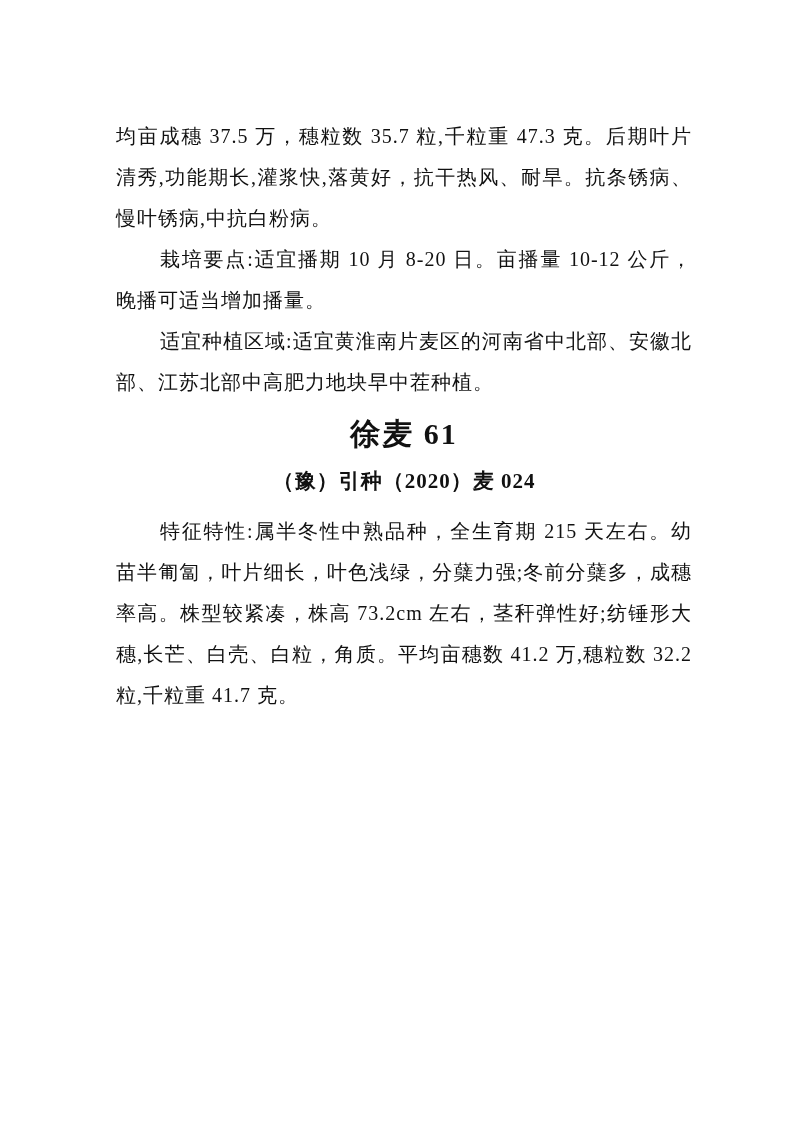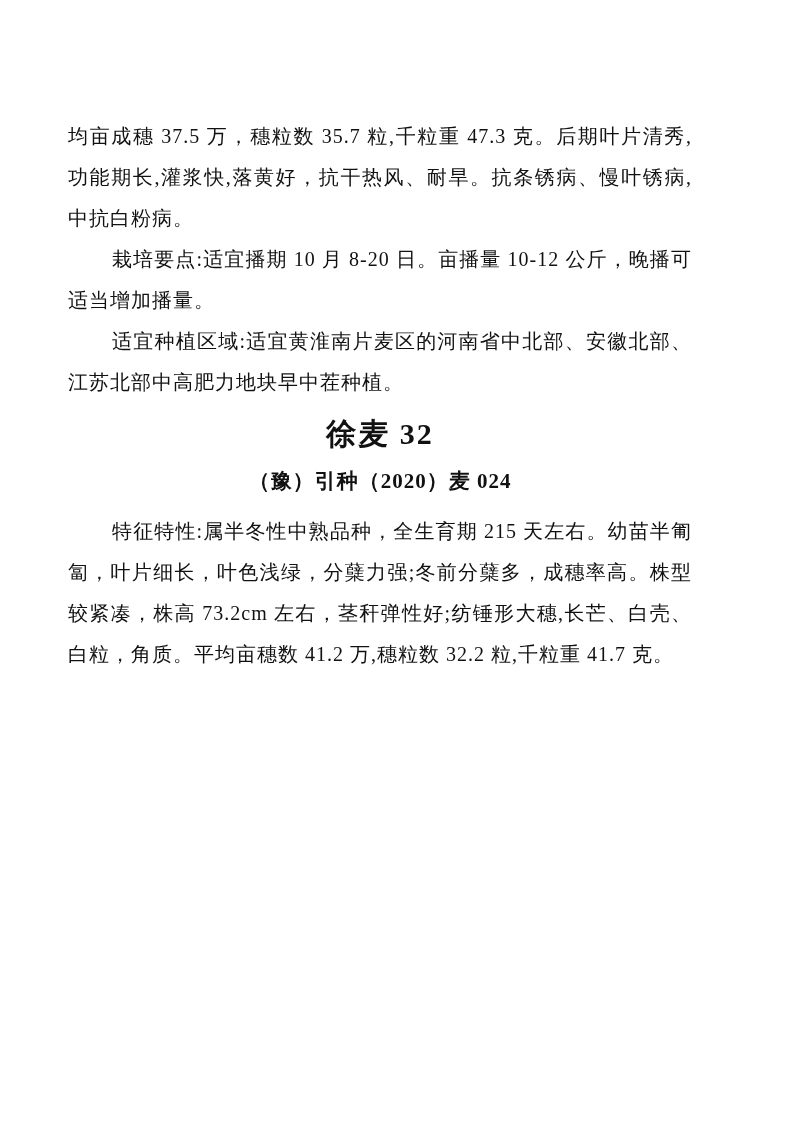--- a/index.html
+++ b/index.html
@@ -6,21 +6,21 @@
     margin: 0;
     padding: 0;
     background: #ffffff;
   }
   .page {
     position: relative;
     width: 793px;
     height: 1122px;
     background: #ffffff;
     box-sizing: border-box;
-    padding: 116px 101px 0 68px;
+    padding: 116px 101px 0 116px;
     overflow: hidden;
     font-family: "Liberation Serif", "DejaVu Serif", serif;
     color: #111111;
   }
   .para {
     margin: 0;
     font-size: 20px;
     line-height: 41px;
     text-align: justify;
     letter-spacing: 1px;
@@ -50,21 +50,21 @@
 <body>
 
 <div class="page">
 
   <p class="para">均亩成穗 37.5 万，穗粒数 35.7 粒,千粒重 47.3 克。后期叶片清秀,功能期长,灌浆快,落黄好，抗干热风、耐旱。抗条锈病、慢叶锈病,中抗白粉病。</p>
 
   <p class="para indent">栽培要点:适宜播期 10 月 8-20 日。亩播量 10-12 公斤，晚播可适当增加播量。</p>
 
   <p class="para indent">适宜种植区域:适宜黄淮南片麦区的河南省中北部、安徽北部、江苏北部中高肥力地块早中茬种植。</p>
 
-  <h1 class="variety-title">徐麦 32</h1>
+  <h1 class="variety-title">徐麦 61</h1>
 
   <h2 class="approval-number">（豫）引种（2020）麦 024</h2>
 
   <p class="para indent">特征特性:属半冬性中熟品种，全生育期 215 天左右。幼苗半匍匐，叶片细长，叶色浅绿，分蘖力强;冬前分蘖多，成穗率高。株型较紧凑，株高 73.2cm 左右，茎秆弹性好;纺锤形大穗,长芒、白壳、白粒，角质。平均亩穗数 41.2 万,穗粒数 32.2 粒,千粒重 41.7 克。</p>
 
 
 
 </div>
 
 </body></html>

